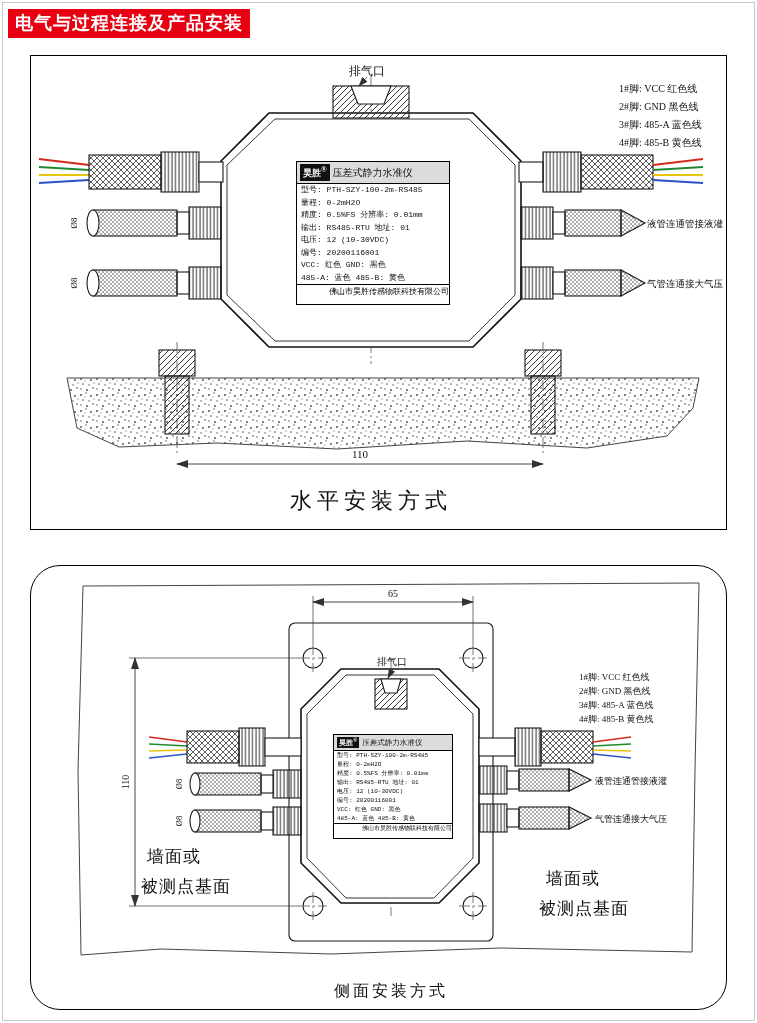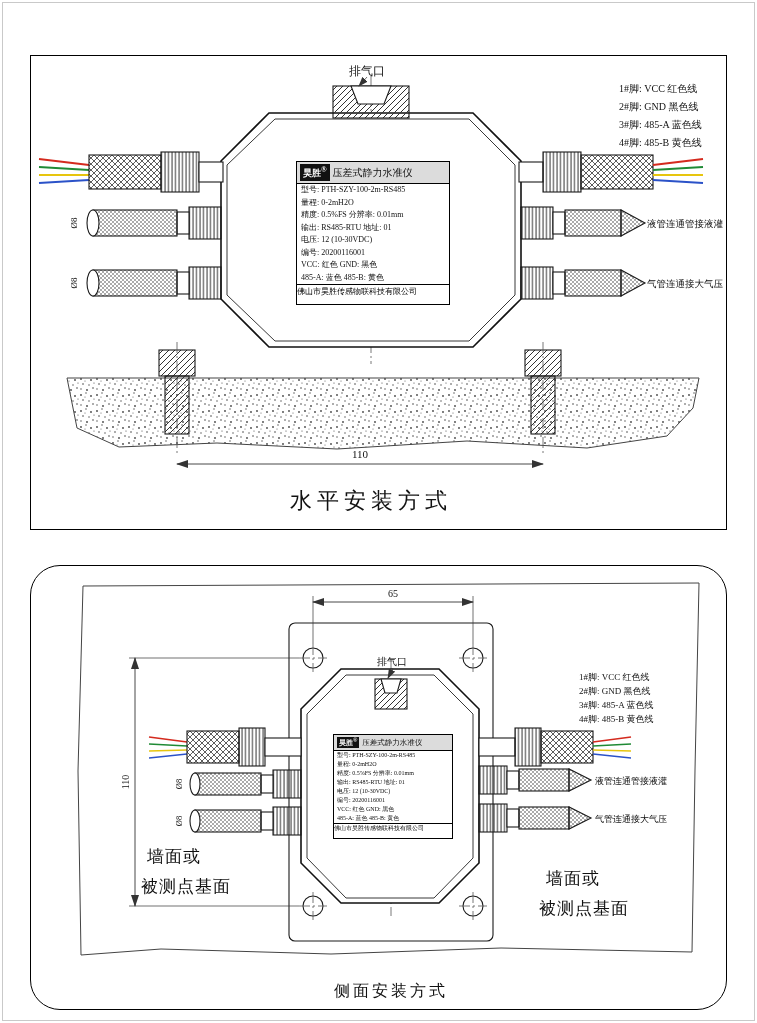--- a/index.html
+++ b/index.html
@@ -41,33 +41,36 @@
   .np1 { left:265px; top:105px; width:154px; height:144px; }
   .np2 { left:302px; top:168px; width:120px; height:105px; }
   .np-head { display:flex; align-items:center; gap:3px; background:#dcdcdc;
              border-bottom:1px solid #000; padding:2px 3px; }
   .np-logo { background:#111; color:#fff; font-weight:bold; white-space:nowrap; }
   .np-title { font-weight:normal; color:#111; white-space:nowrap; }
   .np1 .np-logo{ font-size:9px; padding:1px 3px; }
   .np1 .np-title{ font-size:10px; }
   .np2 .np-logo{ font-size:7px; padding:0 2px; }
   .np2 .np-title{ font-size:7.5px; }
-  .np-row { white-space:nowrap; color:#111; }
+  .np-row { white-space:nowrap; color:#111;font-family:Liberation Mono, monospace; }
   .np1 .np-row{ font-size:8px; line-height:12.5px; padding:0 4px; }
   .np2 .np-row{ font-size:6px; line-height:9px; padding:0 3px; }
-  .np-company { text-align:left; border-top:1px solid #000; white-space:nowrap; }
+  .np-company { text-align:right; border-top:1px solid #000; white-space:nowrap; }
   .np1 .np-company{ font-size:8px; line-height:13px; }
   .np2 .np-company{ font-size:6px; line-height:9.5px; }
 </style>
 </head>
 <body>
 
 <div class="page">
   <div class="frame"></div>
 
+  <div class="banner">
+    <span>电气与过程连接及产品安装</span>
+  </div>
 
   <div class="panel panel1">
     <svg class="draw" viewBox="0 0 695 473">
       <defs>
         <pattern id="p1hatch" width="6" height="6" patternUnits="userSpaceOnUse">
           <path d="M0,6 L6,0 M-1,1 L1,-1 M5,7 L7,5" stroke="#333" stroke-width="1" fill="none"></path>
         </pattern>
         <pattern id="p1cross" width="6" height="6" patternUnits="userSpaceOnUse">
           <path d="M0,6 L6,0 M-1,1 L1,-1 M5,7 L7,5 M0,0 L6,6 M-1,5 L1,7 M5,-1 L7,1" stroke="#333" stroke-width="0.8" fill="none"></path>
         </pattern>

